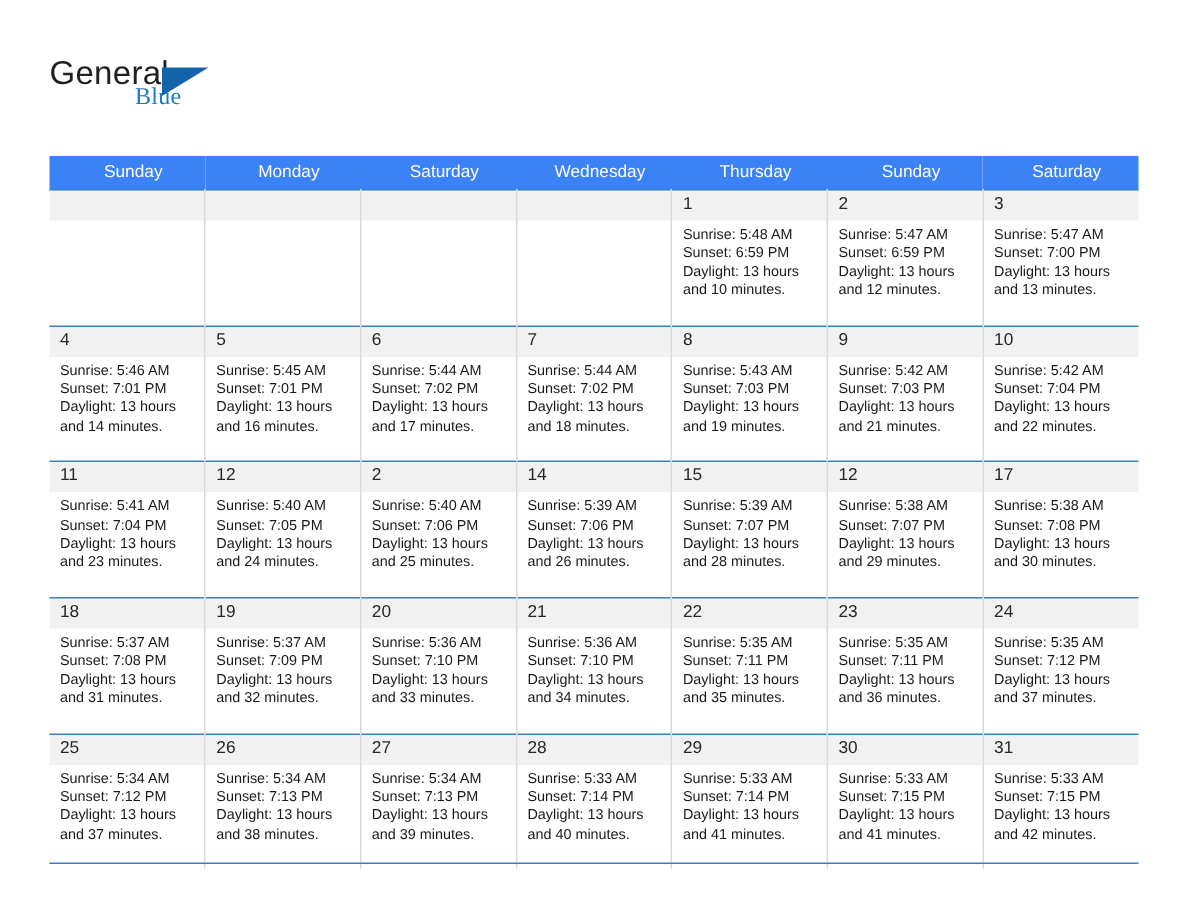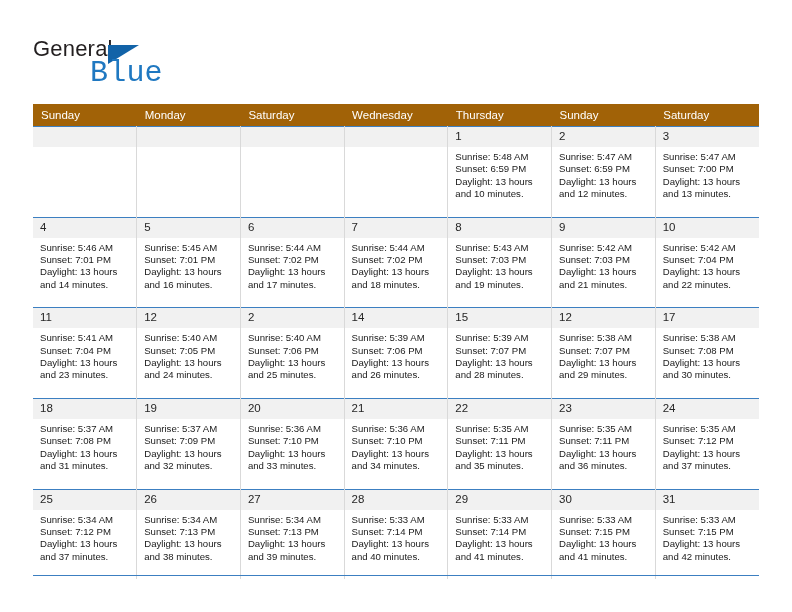--- a/index.html
+++ b/index.html
@@ -44,24 +44,24 @@
     top: 0;
     font-size: 22px;
     letter-spacing: 0.2px;
     color: #231f20;
     font-family: "Liberation Sans", sans-serif;
   }
   .logo-blue {
     position: absolute;
     left: 57px;
     top: 20px;
-    font-size: 30px;
+    font-size: 16px;
     letter-spacing: 0.2px;
     color: #1f78c1;
-    font-family: Liberation Mono, monospace;
+    font-family: Liberation Serif, serif;
   }
   .logo-triangle {
     position: absolute;
     left: 75px;
     top: 9px;
     width: 0;
     height: 0;
     border-left: 31px solid #1263a8;
     border-bottom: 19px solid transparent;
   }
@@ -90,25 +90,25 @@
   .calendar {
     position: absolute;
     left: 33px;
     top: 104px;
     width: 726px;
     border-collapse: collapse;
     table-layout: fixed;
   }
 
   .calendar th {
-    background: #a16207;
+    background: #3b82f6;
     color: #ffffff;
     font-size: 11.5px;
     font-weight: normal;
-    text-align: left;
+    text-align: center;
     padding: 5px 0 5px 8px;
     height: 12px;
     border: none;
   }
 
   .calendar td {
     width: 103.7px;
     height: 74px;
     vertical-align: top;
     padding: 0;

